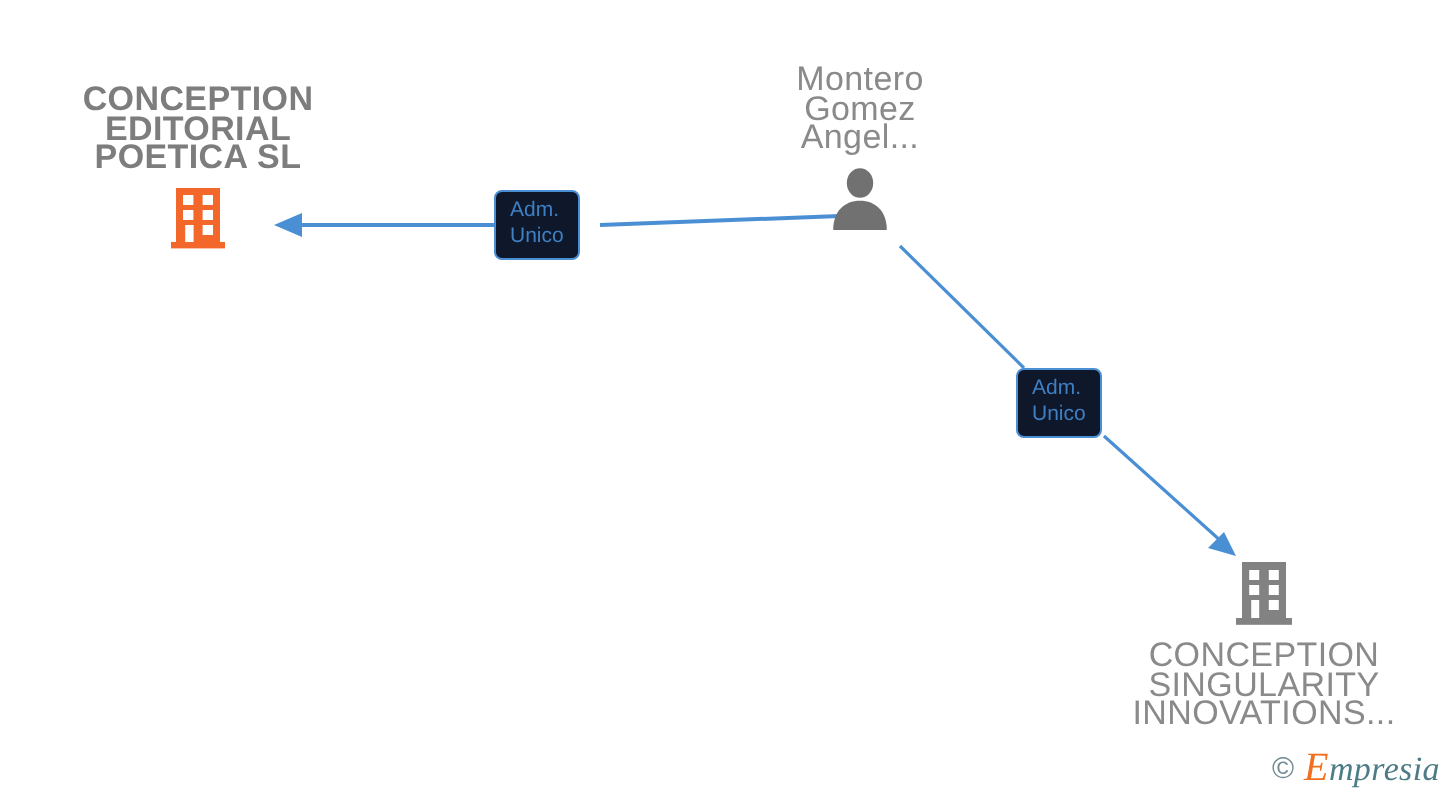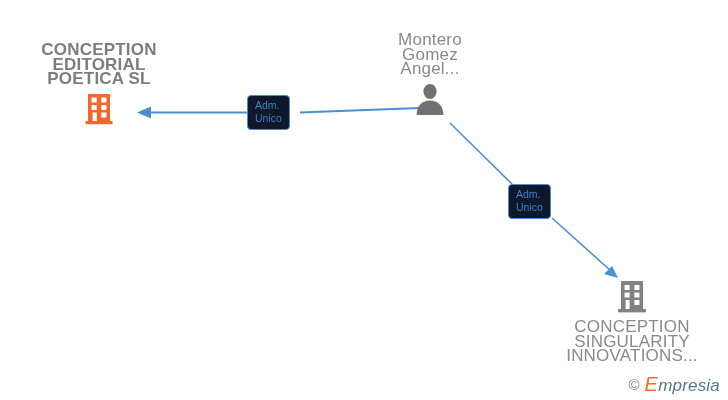--- a/index.html
+++ b/index.html
@@ -112,21 +112,21 @@
     gap: 5px;
   }
   .wm-copy {
     font-size: 15px;
     color: #6f8a92;
     line-height: 1;
   }
   .wm-text {
     font-size: 17px;
     line-height: 1;
-    font-family: Liberation Sans, sans-serif;
+    font-family: Liberation Serif, serif;
     font-style: italic;
     color: #4d7b86;
     letter-spacing: 0.2px;
   }
   .wm-text .wm-e {
     color: #f07020;
     font-size: 20px;
   }
 </style>
 </head>

